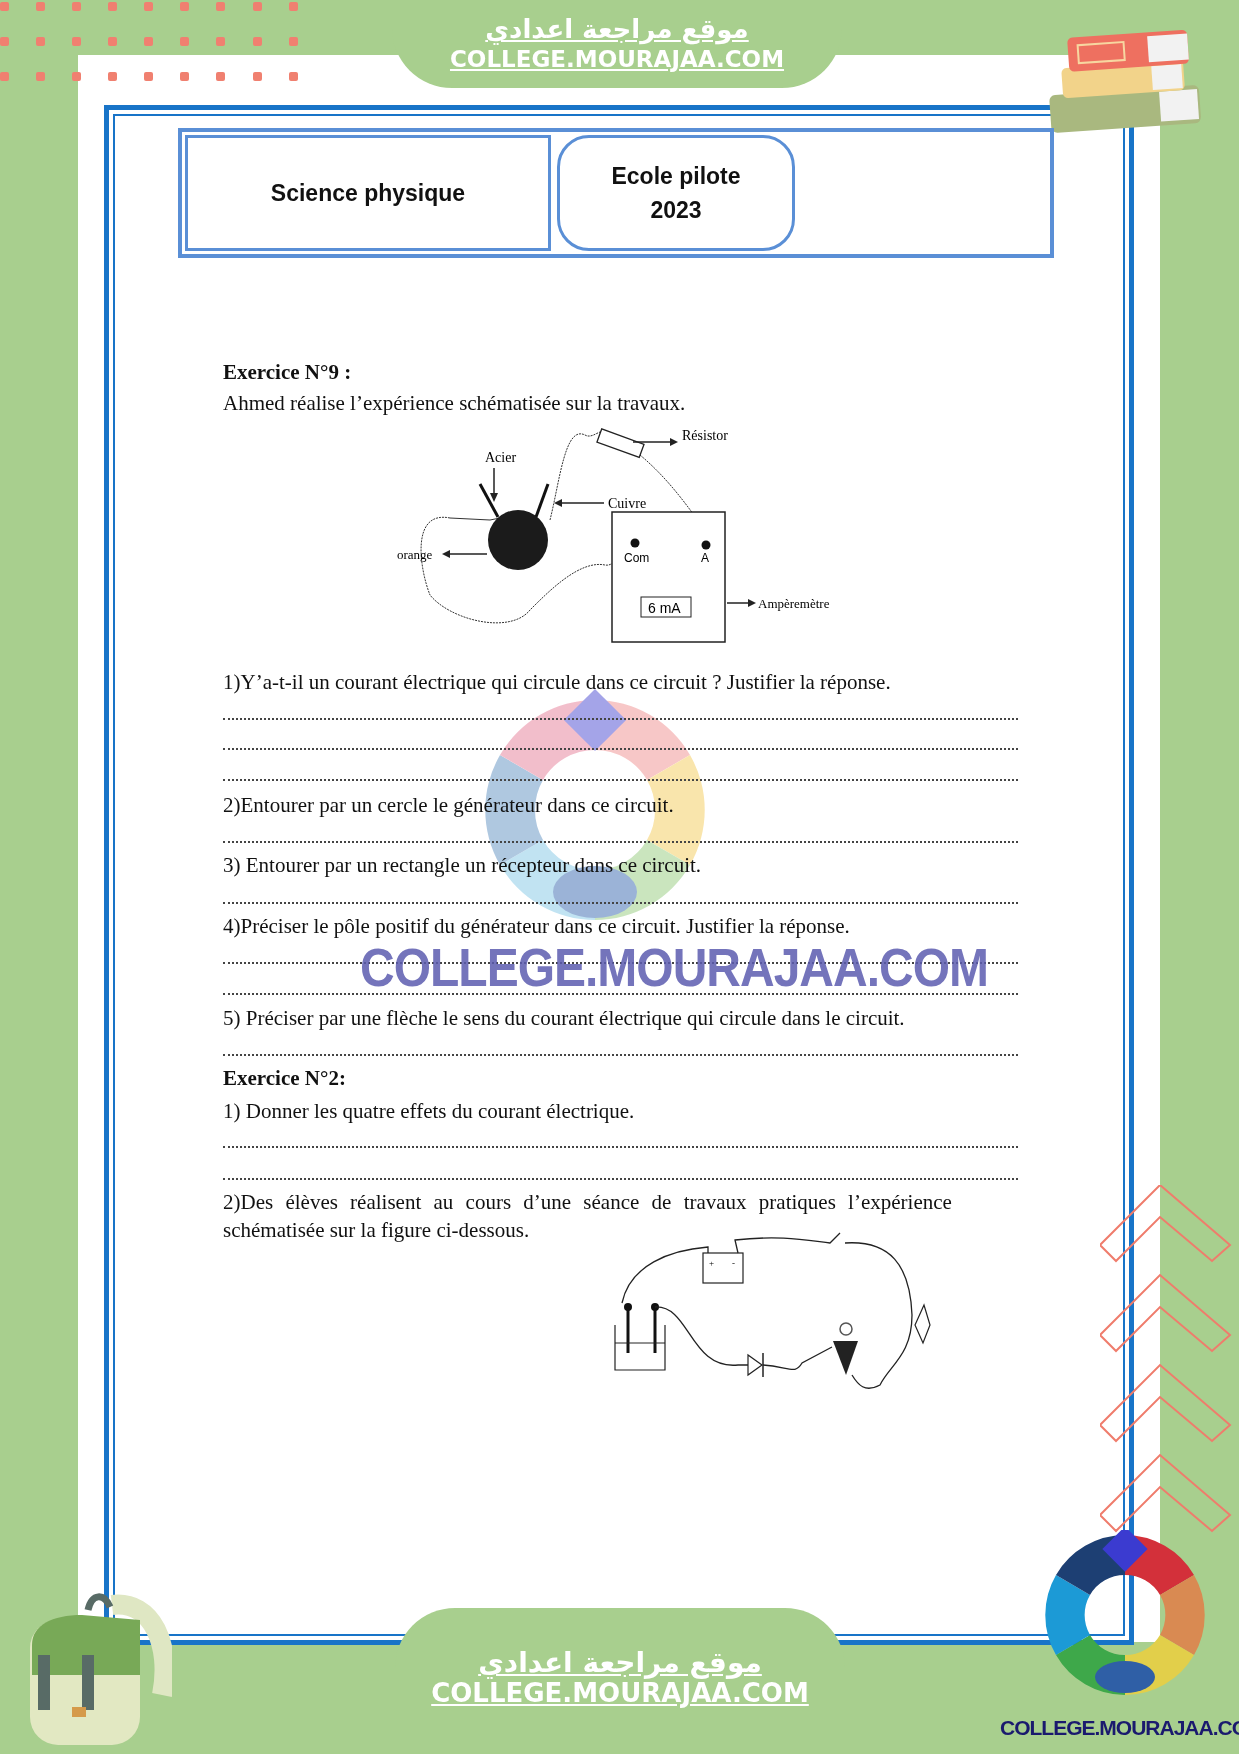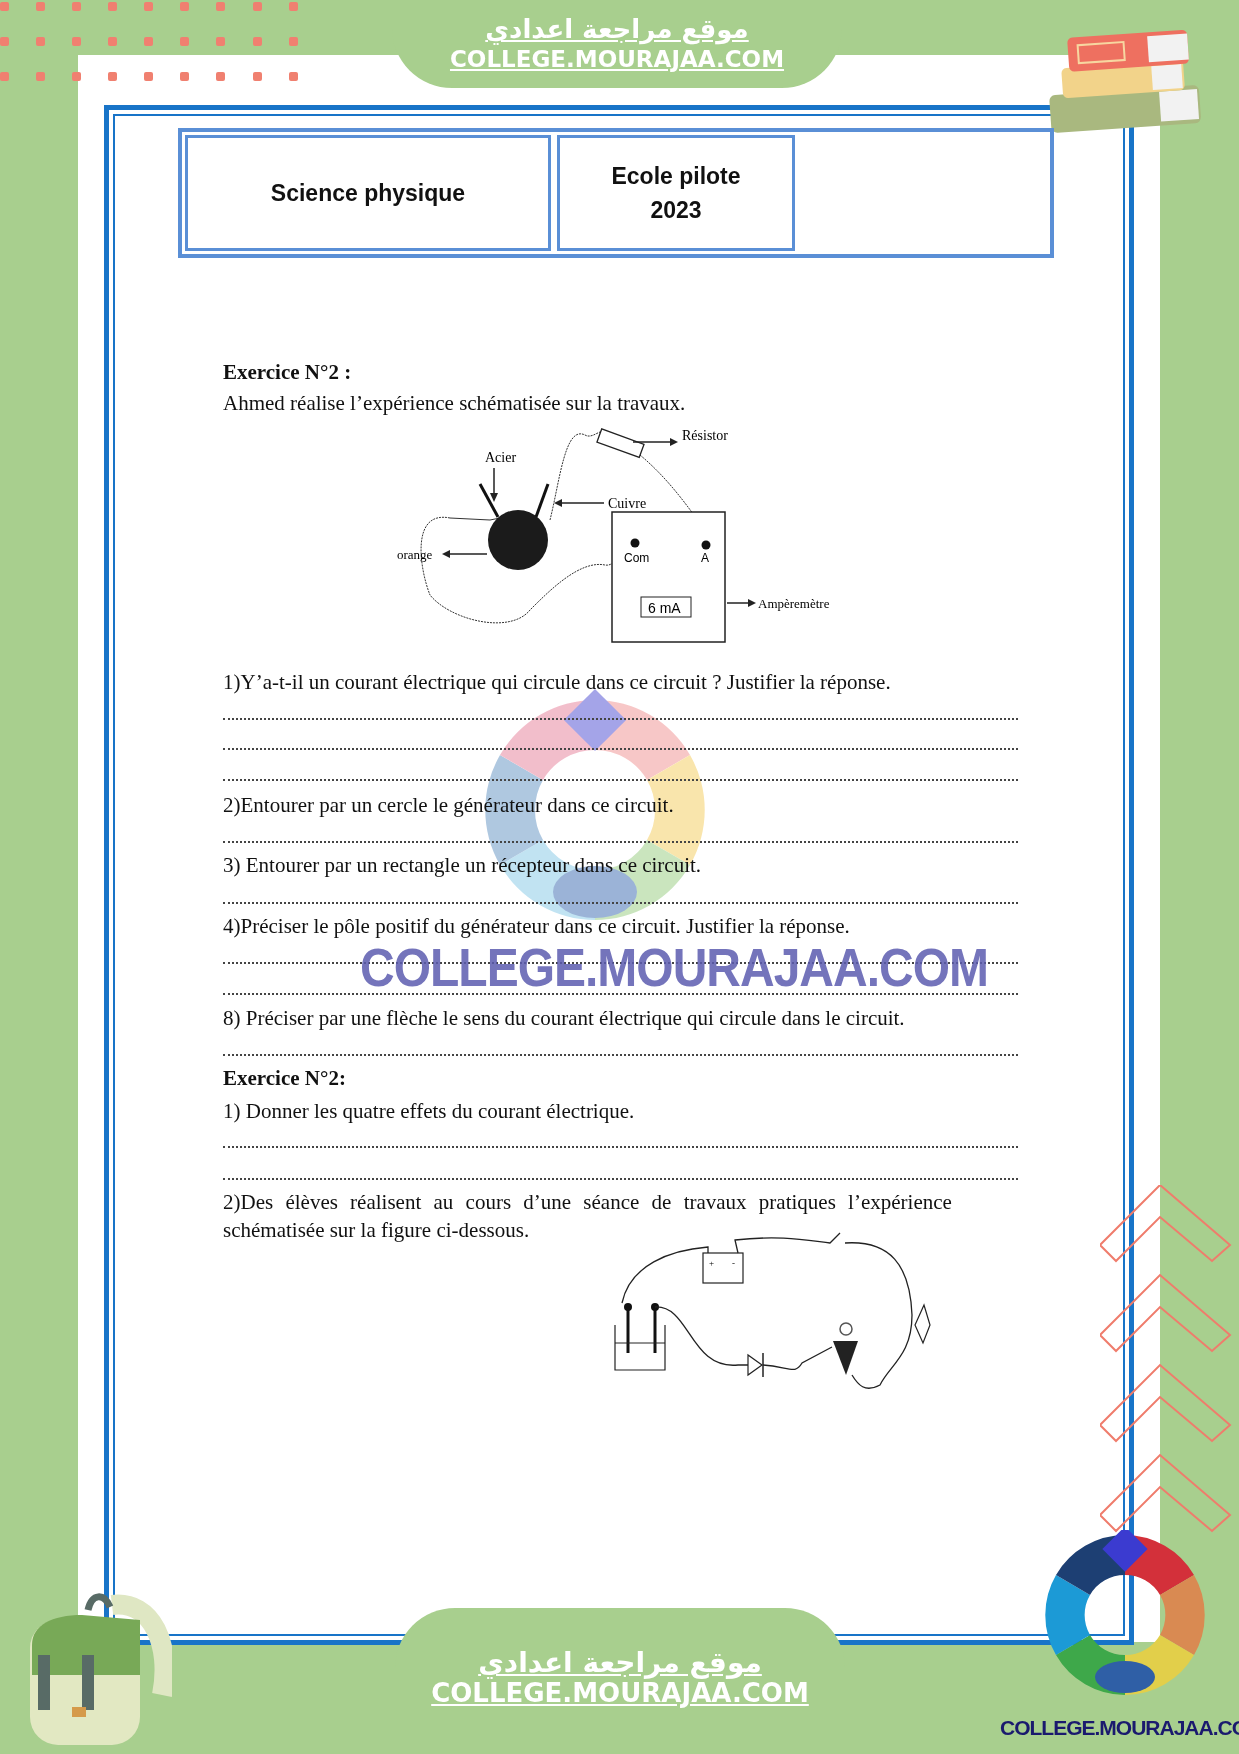--- a/index.html
+++ b/index.html
@@ -14,21 +14,21 @@
   .frame-outer { left:104px; top:105px; width:1030px; height:1540px; border:5px solid #1874c8; box-sizing:border-box; }
   .frame-inner { left:113px; top:114px; width:1012px; height:1522px; border:2px solid #1874c8; box-sizing:border-box; }
   .top-pill { left:392px; top:0; width:450px; height:88px; background:#a8cf8e; border-radius:0 0 60px 60px; text-align:center; color:#fff; }
   .pill-ar { font-family:"DejaVu Sans", sans-serif; font-size:26px; font-weight:bold; text-decoration:underline; line-height:30px; margin-top:14px; }
   .pill-en { font-family:"DejaVu Sans", sans-serif; font-size:23px; font-weight:bold; text-decoration:underline; line-height:30px; }
   .bottom-pill { left:395px; top:1608px; width:450px; height:146px; background:#a8cf8e; border-radius:60px 60px 0 0; text-align:center; color:#fff; }
   .bottom-pill .pill-ar { margin-top:40px; font-size:28px; }
   .bottom-pill .pill-en { font-size:26px; }
   .header-table { left:178px; top:128px; width:876px; height:130px; display:flex; border:4px solid #5a8fd6; box-sizing:border-box; background:#fff; }
   .hcell { border:3px solid #5a8fd6; margin:3px; display:flex; align-items:center; justify-content:center; flex-direction:column; font-family:"Liberation Sans", sans-serif; font-size:23px; color:#111; text-align:center; line-height:34px; }
-  .hcell.c1 { width:242px; } .hcell.c2 { width:360px; font-weight:bold; } .hcell.c3 { width:232px; font-weight:bold; }
+  .hcell.c1 { width:242px; } .hcell.c2 { width:360px; font-weight:bold; } .hcell.c3 { width:232px; font-weight:bold;border-radius:32px; }
   .content { left:223px; top:355px; width:810px; font-size:21px; color:#111; }
   .line { position:absolute; left:0; white-space:nowrap; }
   .bold { font-weight:bold; }
   .dots { position:absolute; left:0; width:795px; border-bottom:2px dotted #444; height:0; }
   .watermark { left:360px; top:940px; font-family:"Liberation Sans", sans-serif; font-weight:bold; font-size:48px; color:#5c5cb0; opacity:0.85; letter-spacing:-1px; transform:scaleY(1.1); }
   .brand-bottom { left:1000px; top:1716px; font-family:"Liberation Sans", sans-serif; font-weight:bold; font-size:21px; color:#1a1a6e; letter-spacing:-1px; }
 </style>
 </head>
 <body>
 
@@ -106,21 +106,21 @@
     <path d="M95 55 A110 110 0 0 1 0 110 L0 60 A60 60 0 0 0 52 30Z" fill="#9fd18a"></path>
     <path d="M0 110 A110 110 0 0 1 -95 55 L-52 30 A60 60 0 0 0 0 60Z" fill="#8fcde8"></path>
     <path d="M-95 55 A110 110 0 0 1 -95 -55 L-52 -30 A60 60 0 0 0 -52 30Z" fill="#6f9cc8"></path>
     <path d="M-95 -55 A110 110 0 0 1 0 -110 L0 -60 A60 60 0 0 0 -52 -30Z" fill="#e98aa2"></path>
     <rect x="-22" y="-112" width="44" height="44" fill="#5b5bd6" transform="rotate(45 0 -90)"></rect>
     <ellipse cx="0" cy="82" rx="42" ry="26" fill="#4a76b8"></ellipse>
   </g>
 </svg>
 
 <div class="abs content">
-  <div class="line bold" style="top:5px">Exercice N°2 :</div>
+  <div class="line bold" style="top:5px">Exercice N°9 :</div>
   <div class="line" style="top:36px">Ahmed réalise l’expérience schématisée sur la travaux.</div>
 </div>
 
 <svg class="abs" style="left:390px;top:420px" width="470" height="230" font-family="Liberation Serif, serif">
   <path d="M60 98 C20 90 30 150 40 175 C60 200 120 215 140 190 C160 170 190 140 215 145 C225 147 230 132 238 125" fill="none" stroke="#333" stroke-width="1" stroke-dasharray="2,1"></path>
   <path d="M60 98 L100 100 L110 98" fill="none" stroke="#333" stroke-width="1"></path>
   <path d="M160 100 C170 60 175 5 195 15 C200 18 205 14 210 12" fill="none" stroke="#333" stroke-width="1" stroke-dasharray="2,1"></path>
   <path d="M250 35 C280 60 300 90 315 110 L318 123" fill="none" stroke="#333" stroke-width="1" stroke-dasharray="2,1"></path>
   <rect x="208" y="16" width="45" height="14" fill="#fff" stroke="#222" stroke-width="1.3" transform="rotate(20 230 23)"></rect>
   <line x1="243" y1="22" x2="280" y2="22" stroke="#222" stroke-width="1.5"></line>
@@ -155,21 +155,21 @@
   <div class="dots" style="top:718px"></div>
   <div class="dots" style="top:748px"></div>
   <div class="dots" style="top:779px"></div>
   <div class="line" style="top:793px">2)Entourer par un cercle le générateur dans ce circuit.</div>
   <div class="dots" style="top:841px"></div>
   <div class="line" style="top:853px">3) Entourer par un rectangle un récepteur dans ce circuit.</div>
   <div class="dots" style="top:902px"></div>
   <div class="line" style="top:914px">4)Préciser le pôle positif du générateur dans ce circuit. Justifier la réponse.</div>
   <div class="dots" style="top:962px"></div>
   <div class="dots" style="top:993px"></div>
-  <div class="line" style="top:1006px">8) Préciser par une flèche le sens du courant électrique qui circule dans le circuit.</div>
+  <div class="line" style="top:1006px">5) Préciser par une flèche le sens du courant électrique qui circule dans le circuit.</div>
   <div class="dots" style="top:1054px"></div>
   <div class="line bold" style="top:1066px">Exercice N°2:</div>
   <div class="line" style="top:1099px">1) Donner les quatre effets du courant électrique.</div>
   <div class="dots" style="top:1146px"></div>
   <div class="dots" style="top:1178px"></div>
   <div class="line" style="top:1190px;word-spacing:7px">2)Des élèves réalisent au cours d’une séance de travaux pratiques l’expérience</div>
   <div class="line" style="top:1218px">schématisée sur la figure ci-dessous.</div>
 </div>
 
 <div class="abs watermark">COLLEGE.MOURAJAA.COM</div>

